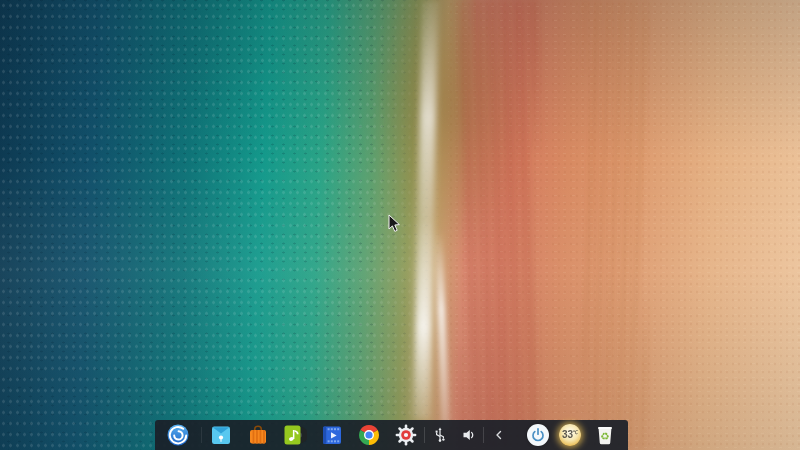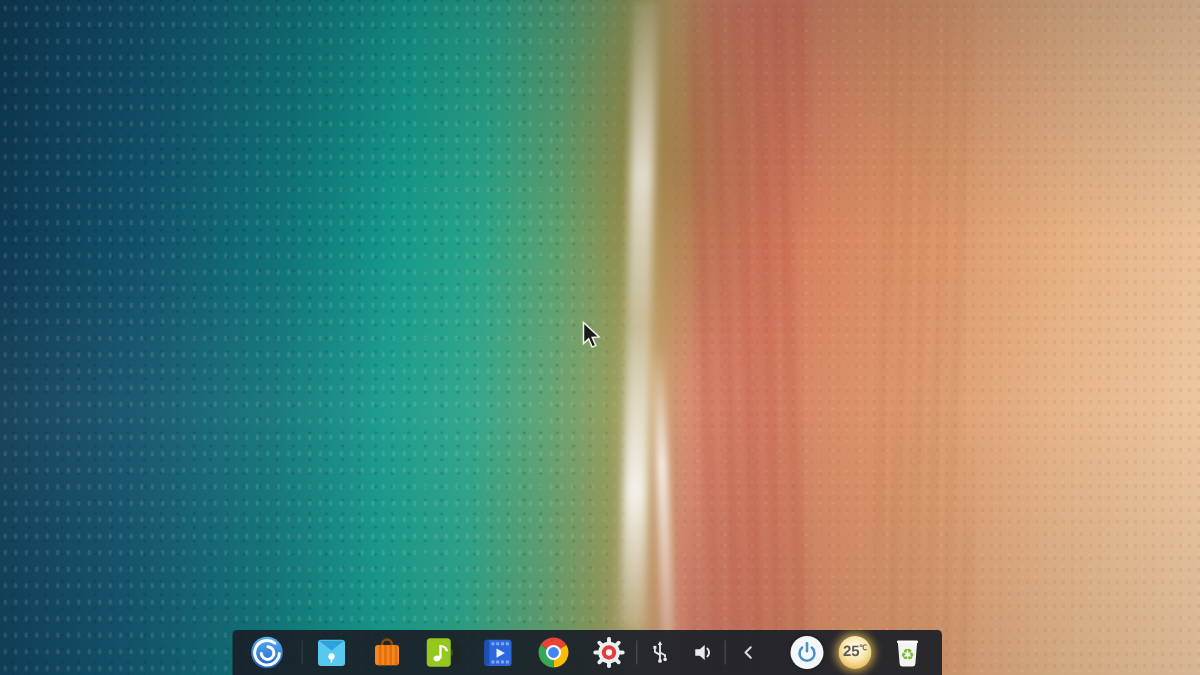--- a/index.html
+++ b/index.html
@@ -254,21 +254,21 @@
       <div class="power-circle">
         <svg width="16" height="16" viewBox="0 0 16 16">
           <path d="M11.21 4.67 A5 5 0 1 1 4.79 4.67" fill="none" stroke="#4a90c4" stroke-width="1.7" stroke-linecap="round"></path>
           <line x1="8" y1="1.8" x2="8" y2="7.2" stroke="#4a90c4" stroke-width="1.7" stroke-linecap="round"></line>
         </svg>
       </div>
     </div>
 
     <div class="slot temp-slot">
       <div class="temp-badge">
-        <span class="temp-value">25</span>
+        <span class="temp-value">33</span>
         <span class="temp-unit">℃</span>
       </div>
     </div>
 
     <div class="slot trash-slot">
       <svg width="24" height="24" viewBox="0 0 24 24">
         <path d="M5.6 5.5 h12.8 l-1.15 14.2 a1.7 1.7 0 0 1 -1.7 1.55 h-7.1 a1.7 1.7 0 0 1 -1.7 -1.55 z" fill="#f3f3f0"></path>
         <rect x="5" y="4" width="14" height="1.9" rx="0.9" fill="#fbfbfa"></rect>
         <text x="12" y="17.2" text-anchor="middle" font-size="10.5" font-family="DejaVu Sans, sans-serif" fill="#7cb835">♻</text>
       </svg>

